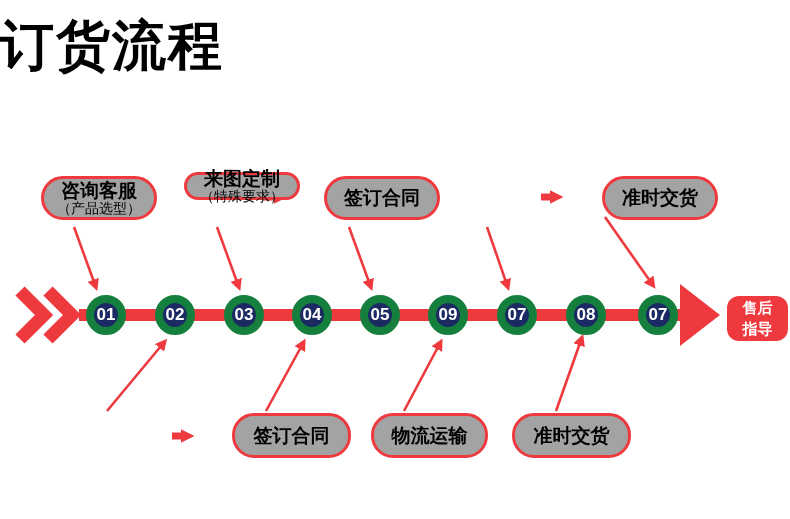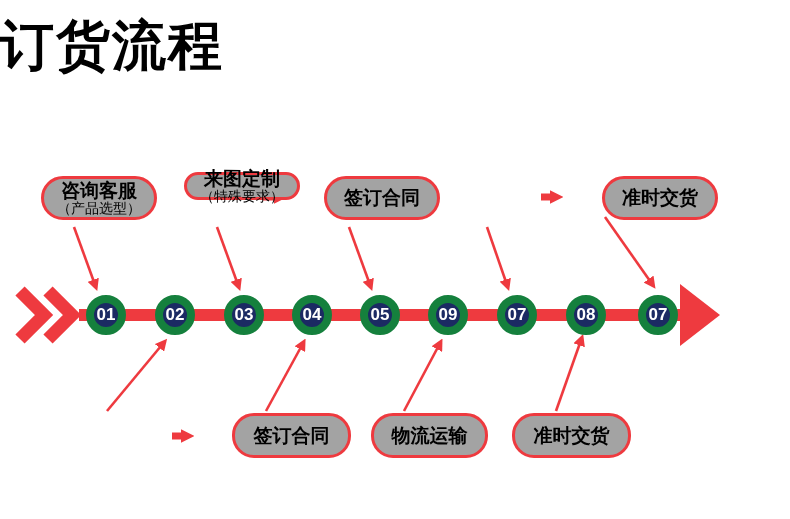--- a/index.html
+++ b/index.html
@@ -150,14 +150,18 @@
   <div class="circle" style="left:497px; top:295px;">
       <span>07</span>
     </div>
   <div class="circle" style="left:566px; top:295px;">
       <span>08</span>
     </div>
   <div class="circle" style="left:638px; top:295px;">
       <span>07</span>
     </div>
 
+  <div class="badge">
+    <span>售后</span>
+    <span>指导</span>
+  </div>
 
 </div>
 
 </body></html>

